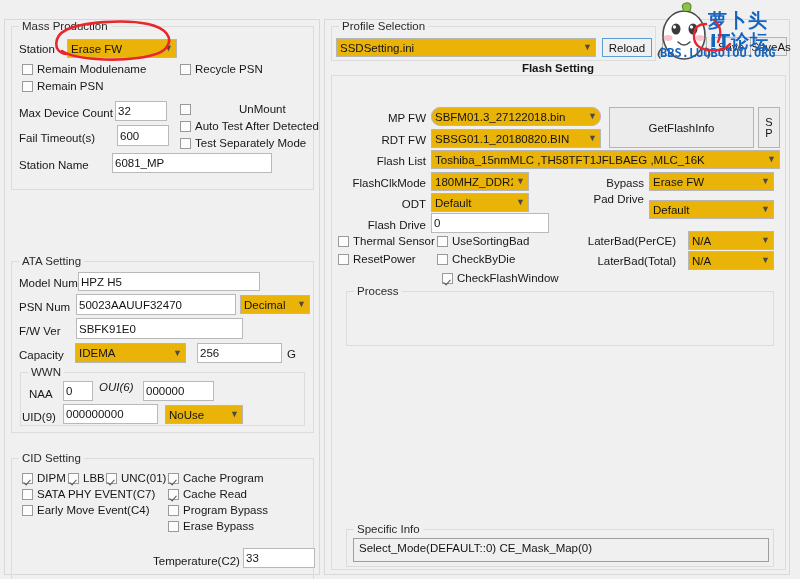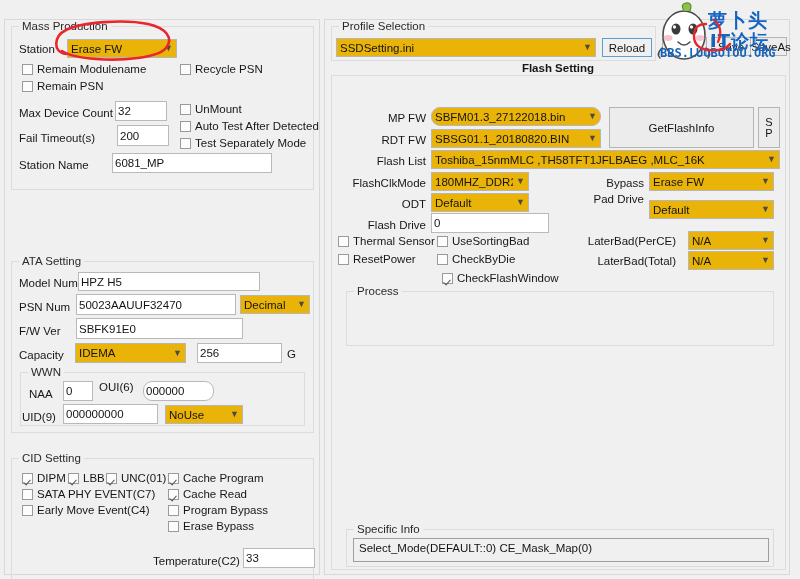--- a/index.html
+++ b/index.html
@@ -133,23 +133,23 @@
       </div>
       <div class="cb" style="left:168px;top:36px;">
         <span class="bx"></span>
         <span>Recycle PSN</span>
       </div>
 
       <span class="lbl" style="left:7px;top:80px;">Max Device Count</span>
       <div class="txt" style="left:103px;top:74px;width:52px;height:20px;">32</div>
 
       <span class="lbl" style="left:7px;top:105px;">Fail Timeout(s)</span>
-      <div class="txt" style="left:105px;top:98px;width:52px;height:21px;">200</div>
-
-      <div class="cb" style="left:168px;top:76px;">
+      <div class="txt" style="left:105px;top:98px;width:52px;height:21px;">600</div>
+
+      <div class="cb" style="left:168px;top:76px;gap:44px;">
         <span class="bx"></span>
         <span>UnMount</span>
       </div>
       <div class="cb" style="left:168px;top:93px;">
         <span class="bx"></span>
         <span>Auto Test After Detected</span>
       </div>
       <div class="cb" style="left:168px;top:110px;">
         <span class="bx"></span>
         <span>Test Separately Mode</span>
@@ -180,22 +180,22 @@
         <span class="cv">IDEMA</span>
         <span class="carrow">▼</span>
       </div>
       <div class="txt" style="left:185px;top:81px;width:85px;height:20px;">256</div>
       <span class="lbl" style="left:275px;top:86px;">G</span>
 
       <div class="gbox" style="left:8px;top:110px;width:285px;height:54px;">
         <span class="gtitle">WWN</span>
         <span class="lbl" style="left:8px;top:15px;">NAA</span>
         <div class="txt" style="left:42px;top:8px;width:30px;height:20px;">0</div>
-        <span class="lbl" style="left:78px;top:8px;">OUI(6)</span>
-        <div class="txt" style="left:122px;top:8px;width:71px;height:20px;border-radius:9px;">000000</div>
+        <span class="lbl" style="left:78px;top:8px;font-style:italic;">OUI(6)</span>
+        <div class="txt" style="left:122px;top:8px;width:71px;height:20px;">000000</div>
         <span class="lbl" style="left:1px;top:38px;">UID(9)</span>
         <div class="txt" style="left:42px;top:31px;width:95px;height:20px;">000000000</div>
         <div class="combo" style="left:144px;top:32px;width:78px;height:19px;">
           <span class="cv">NoUse</span>
           <span class="carrow">▼</span>
         </div>
       </div>
     </div>
 
     <div class="gbox" style="left:6px;top:438px;width:303px;height:128px;">

